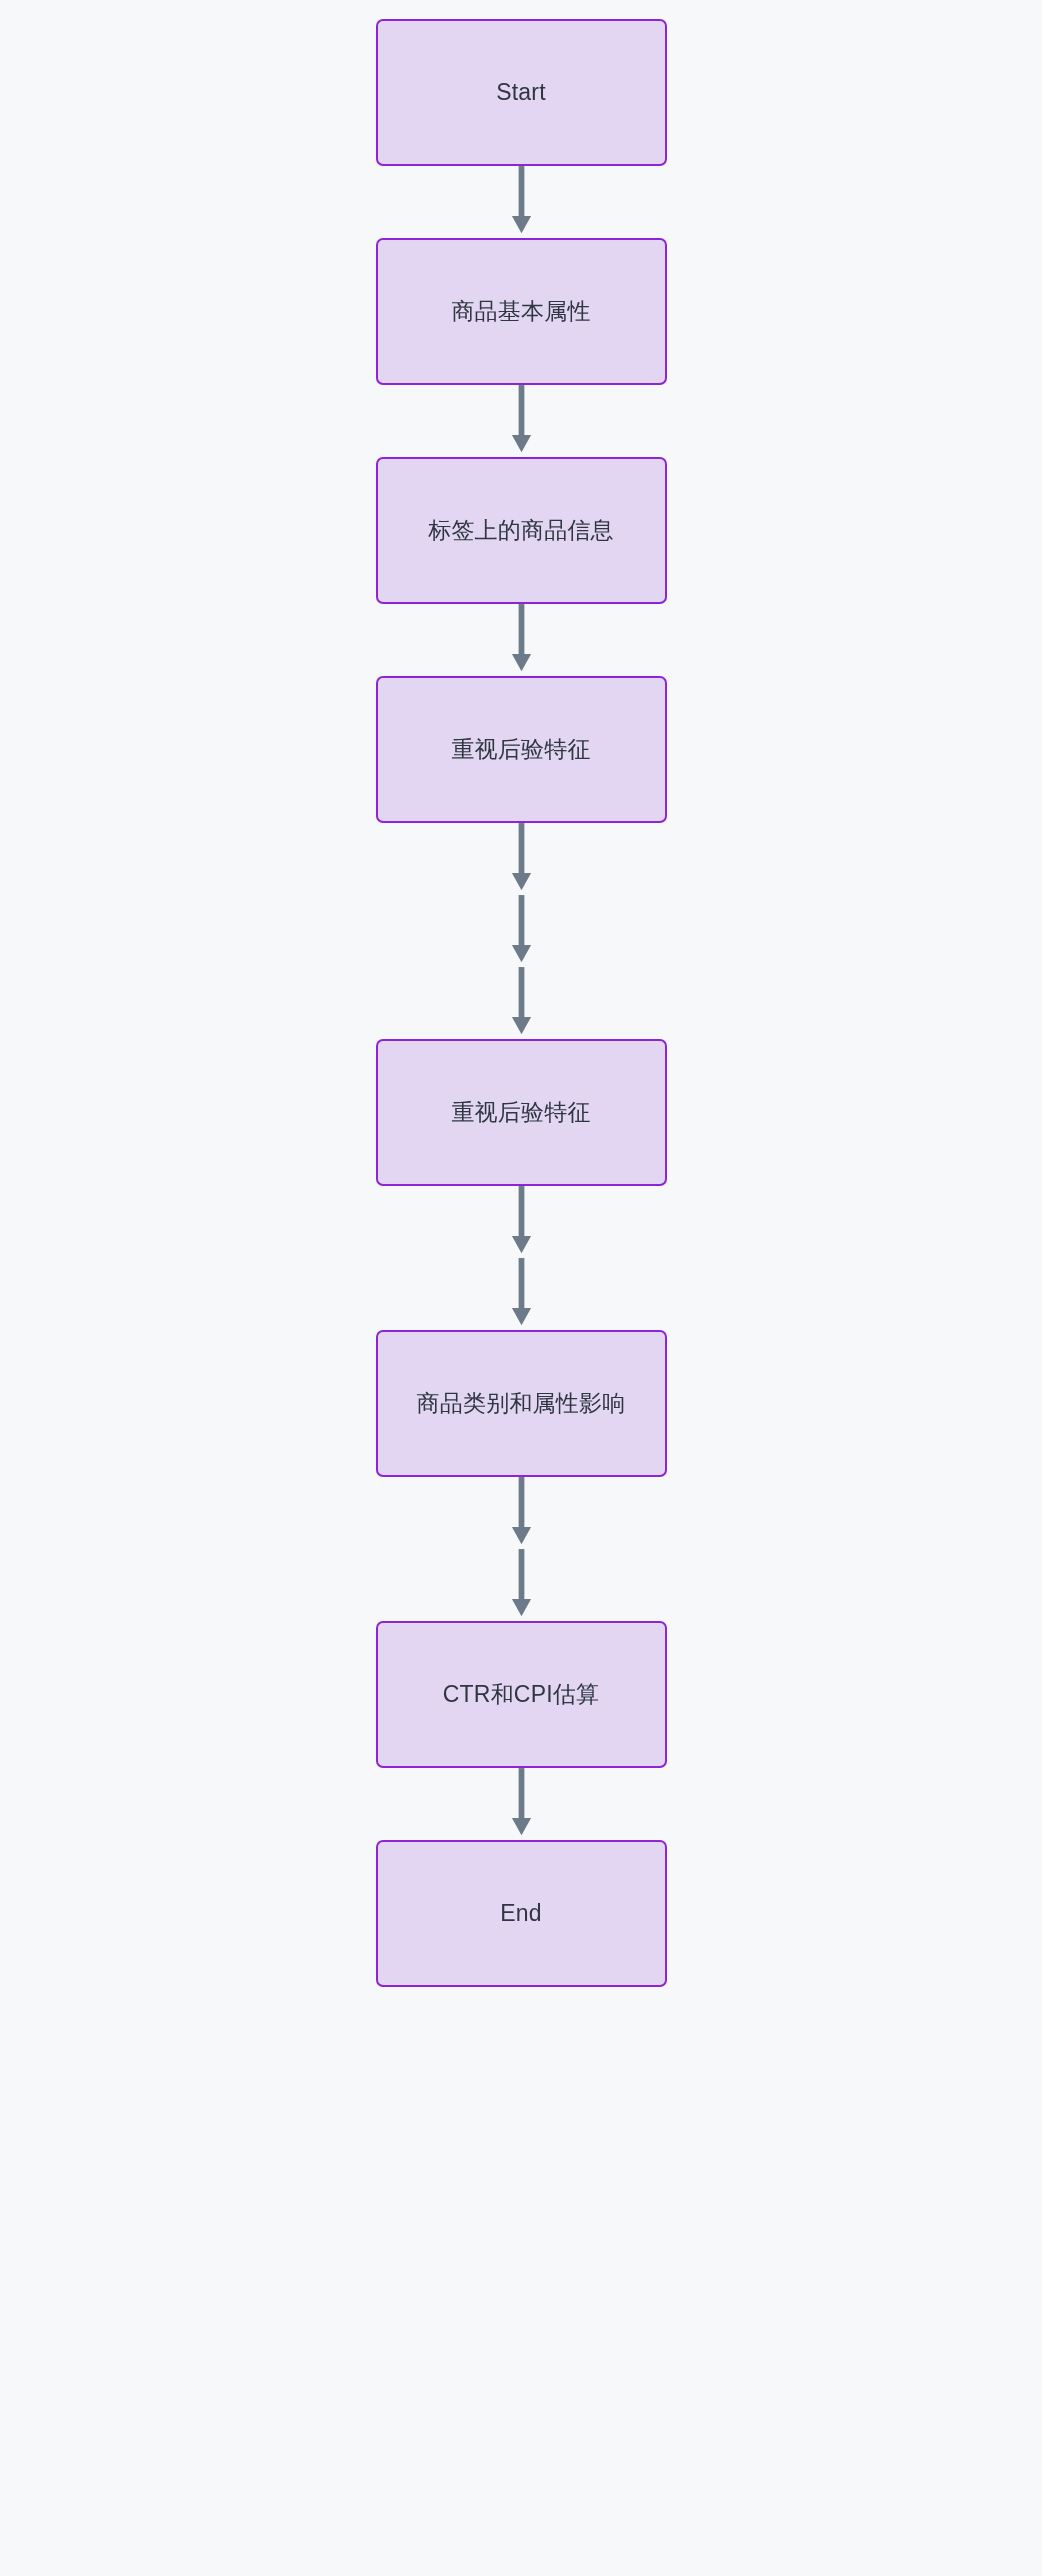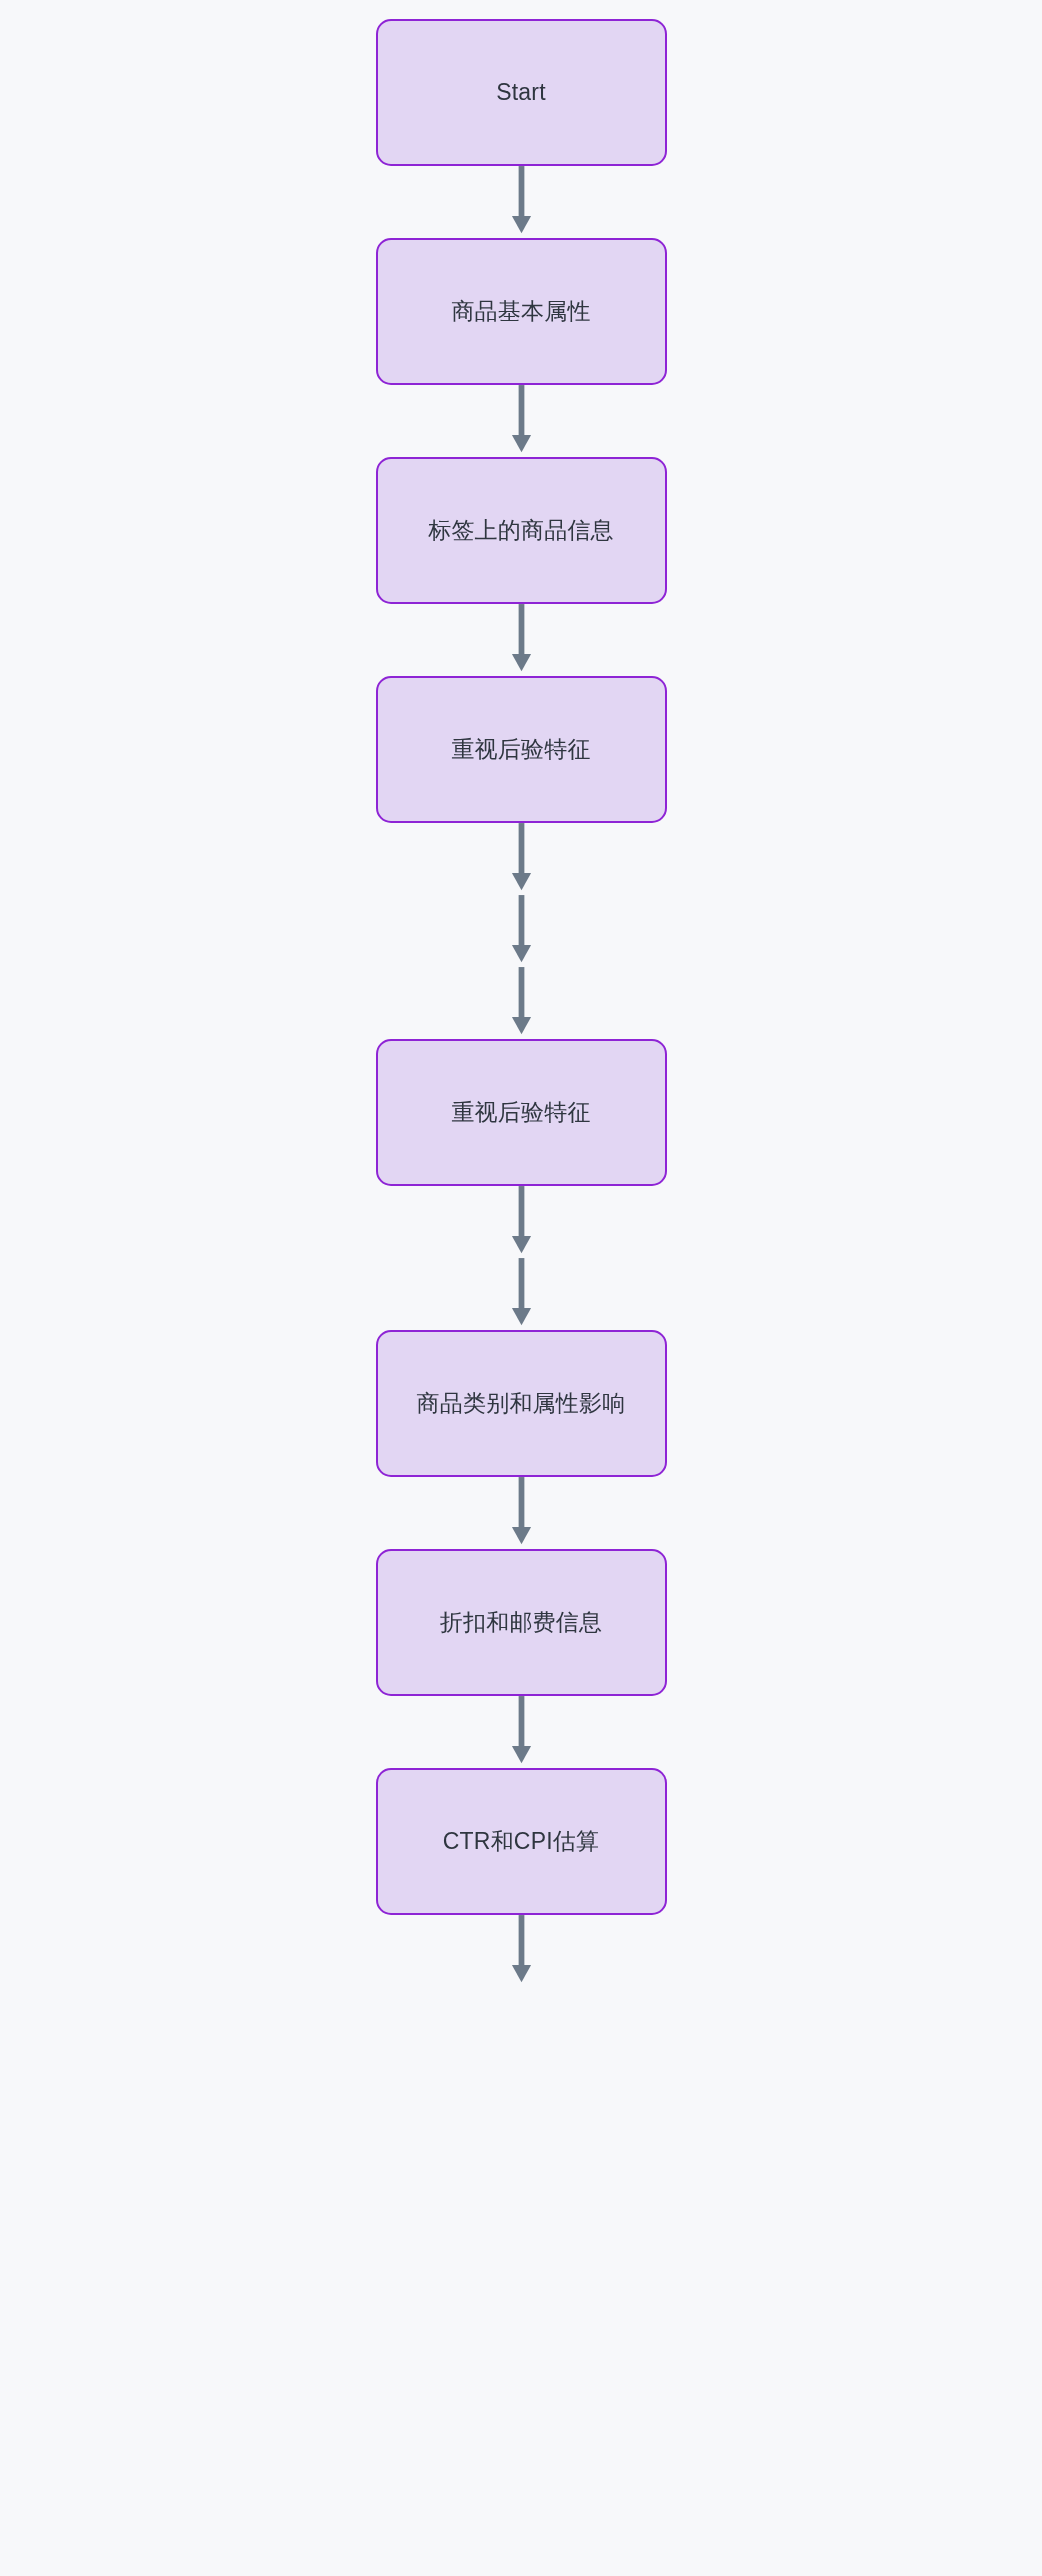--- a/index.html
+++ b/index.html
@@ -26,21 +26,21 @@
     flex-direction: column;
     align-items: center;
   }
 
   .node {
     width: 291px;
     height: 147px;
     box-sizing: border-box;
     background: #e2d6f3;
     border: 2.9px solid #8e24d5;
-    border-radius: 15px;
+    border-radius: 7px;
     display: flex;
     align-items: center;
     justify-content: center;
     flex: 0 0 auto;
   }
 
   .node-label {
     color: #2f3640;
     font-size: 23px;
     line-height: 1.25;
@@ -133,32 +133,32 @@
     </div>
     <div class="node">
       <span class="node-label">商品类别和属性影响</span>
     </div>
     <div class="connector">
       <svg viewBox="0 0 24 75" xmlns="http://www.w3.org/2000/svg" aria-hidden="true">
         <rect x="9" y="0" width="6" height="55" fill="#6c7a89"></rect>
         <polygon points="2,52 22,52 12,70" fill="#6c7a89"></polygon>
       </svg>
     </div>
-    <div class="node">
-      <span class="node-label">折扣和邮费信息</span>
-    </div>
     <div class="connector">
       <svg viewBox="0 0 24 75" xmlns="http://www.w3.org/2000/svg" aria-hidden="true">
         <rect x="9" y="0" width="6" height="55" fill="#6c7a89"></rect>
         <polygon points="2,52 22,52 12,70" fill="#6c7a89"></polygon>
       </svg>
     </div>
     <div class="node">
       <span class="node-label">CTR和CPI估算</span>
     </div>
     <div class="connector">
       <svg viewBox="0 0 24 75" xmlns="http://www.w3.org/2000/svg" aria-hidden="true">
         <rect x="9" y="0" width="6" height="55" fill="#6c7a89"></rect>
         <polygon points="2,52 22,52 12,70" fill="#6c7a89"></polygon>
       </svg>
     </div>
+    <div class="node">
+      <span class="node-label">End</span>
+    </div>
   </div>
 
 
 </body></html>

